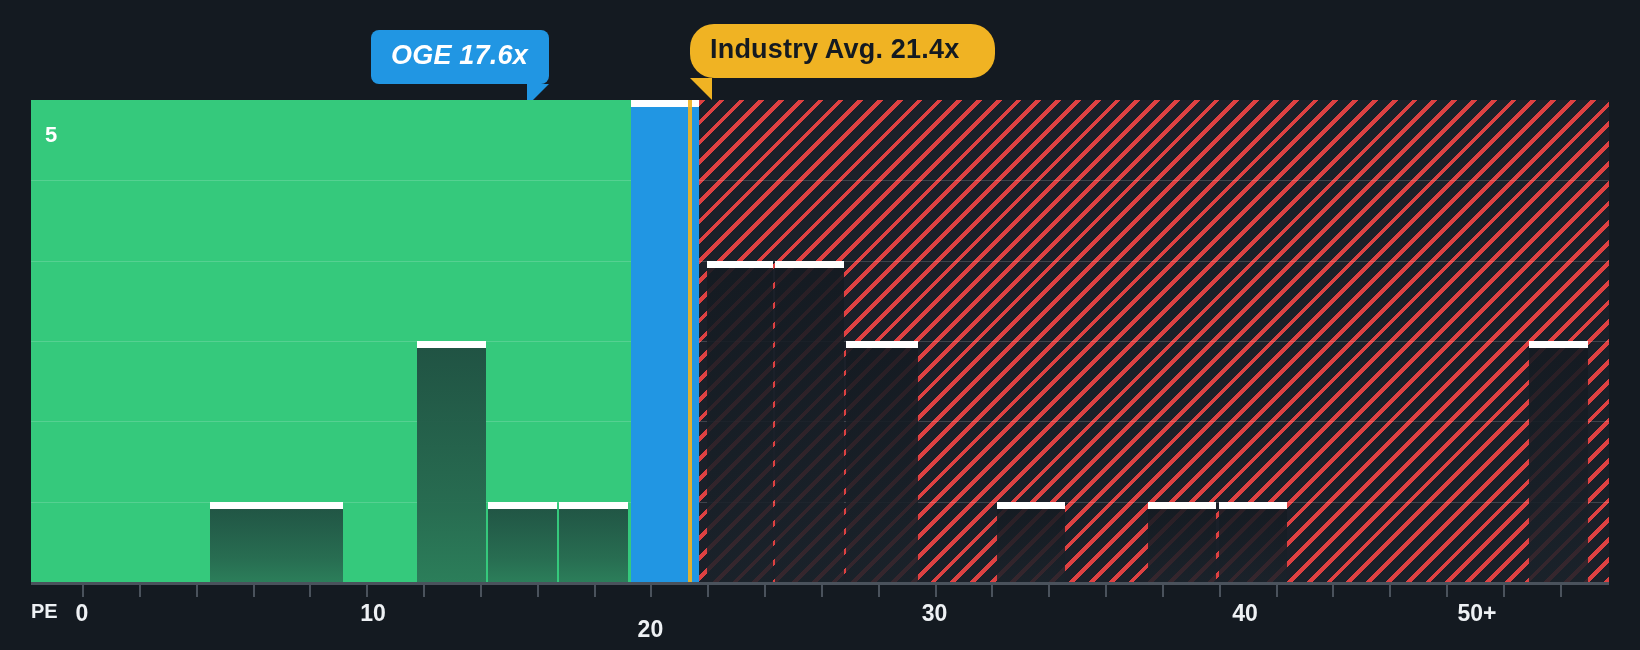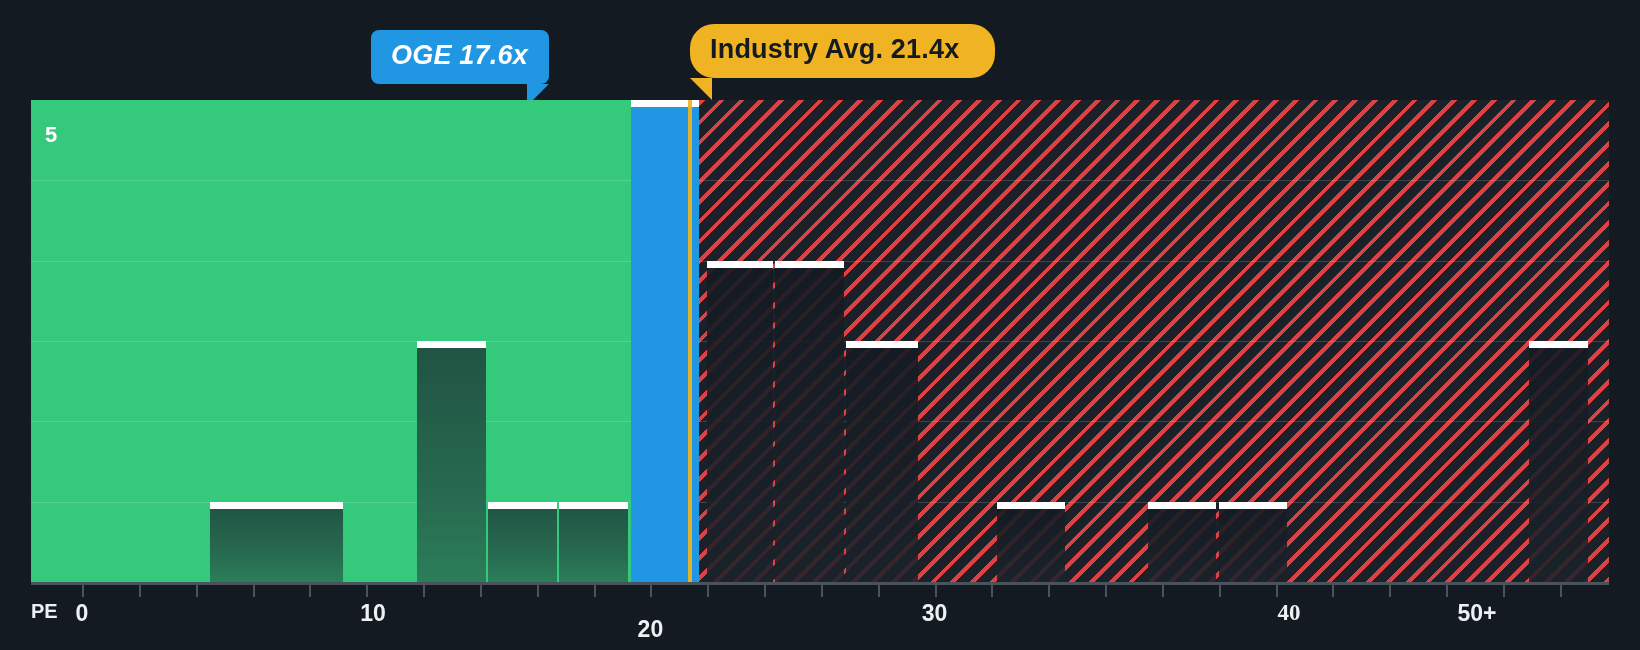--- a/index.html
+++ b/index.html
@@ -229,15 +229,15 @@
       <div class="xtick" style="left: 1389.32px;"></div>
       <div class="xtick" style="left: 1446.16px;"></div>
       <div class="xtick" style="left: 1503px;"></div>
       <div class="xtick" style="left: 1559.84px;"></div>
     </div>
 
 <div class="xlabel" style="left: 82px;">0</div>
     <div class="xlabel" style="left: 373px;">10</div>
     <div class="xlabel" style="left: 650.4px; margin-top: 16px;">20</div>
     <div class="xlabel" style="left: 934.6px;">30</div>
-    <div class="xlabel" style="left: 1289px; font-family: Liberation Serif, serif;">40</div>
+    <div class="xlabel" style="left: 1245px;">40</div>
     <div class="xlabel" style="left: 1477px;">50+</div>
   </div>
 
 </body></html>

